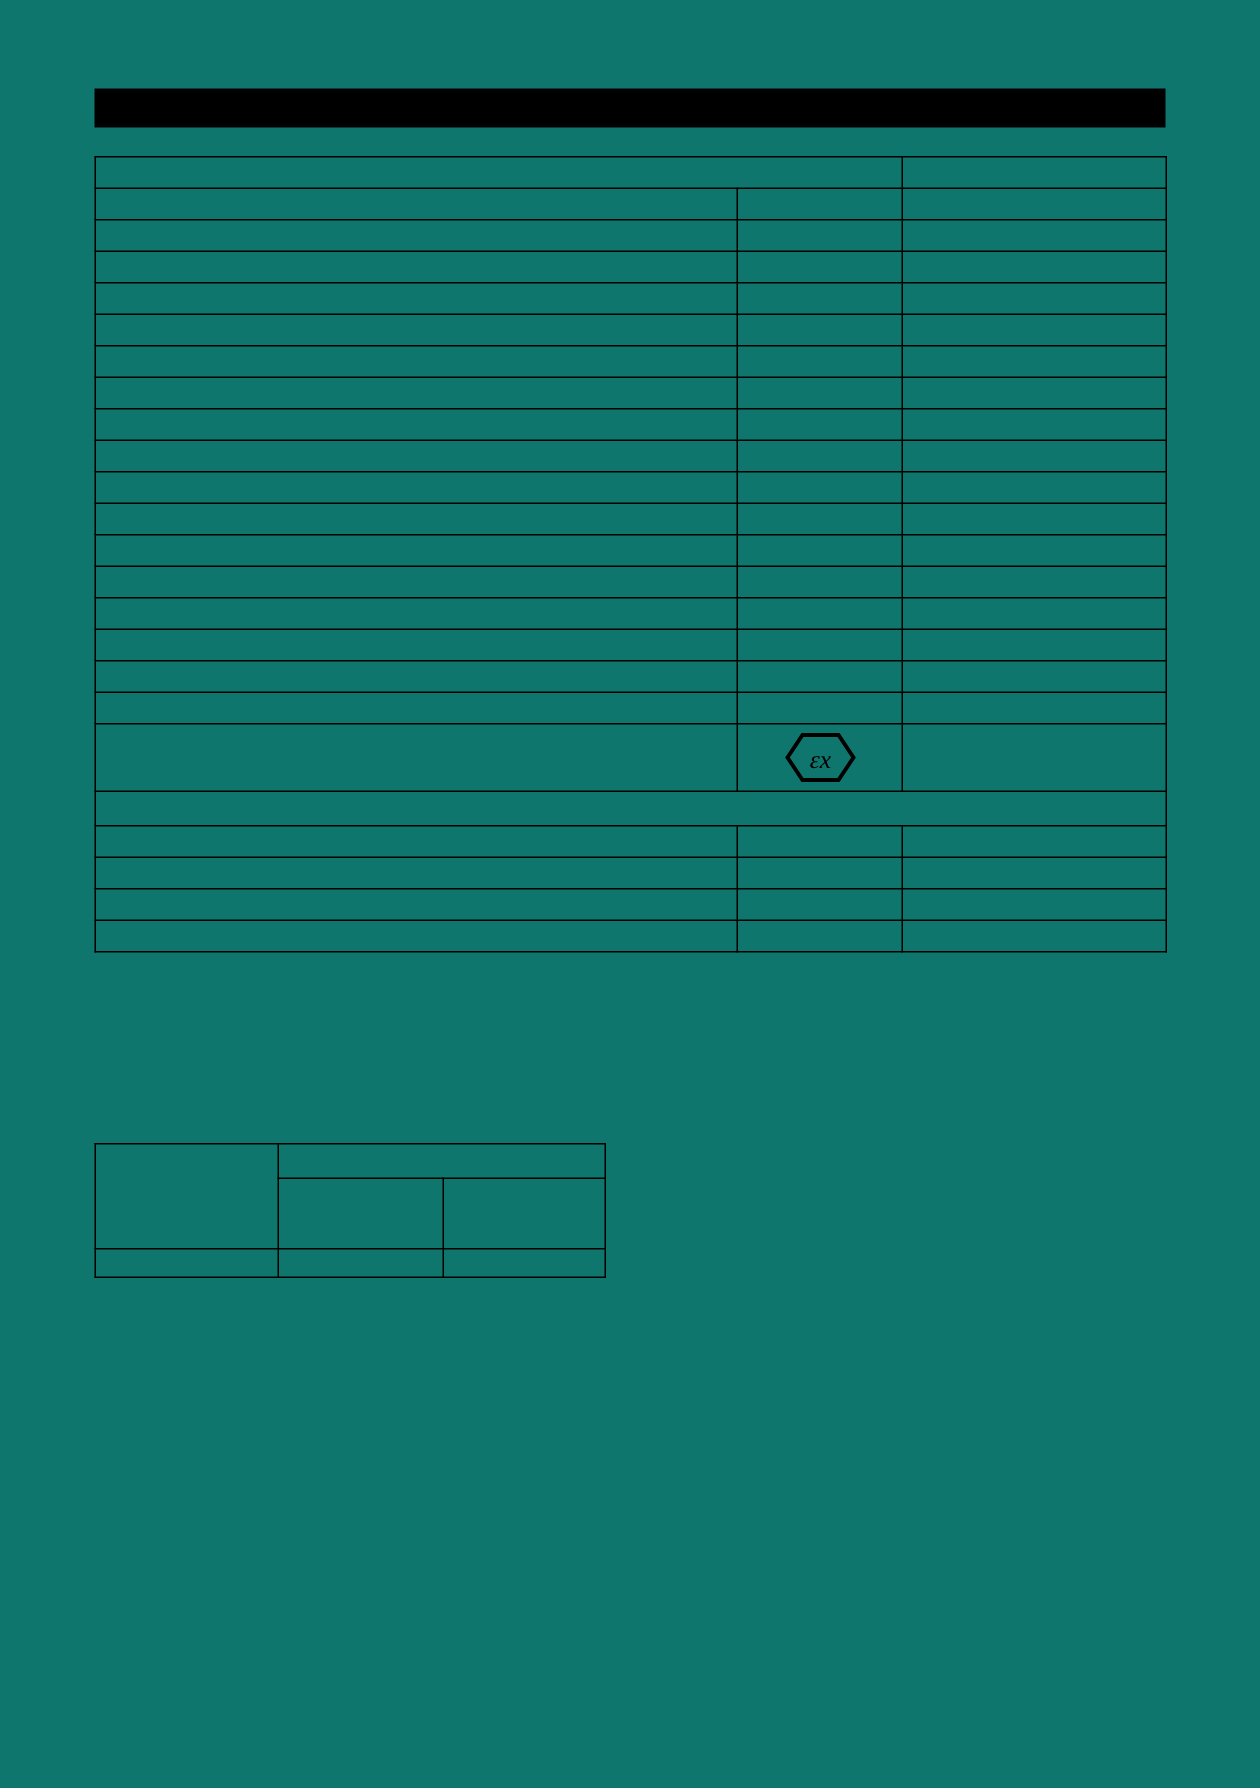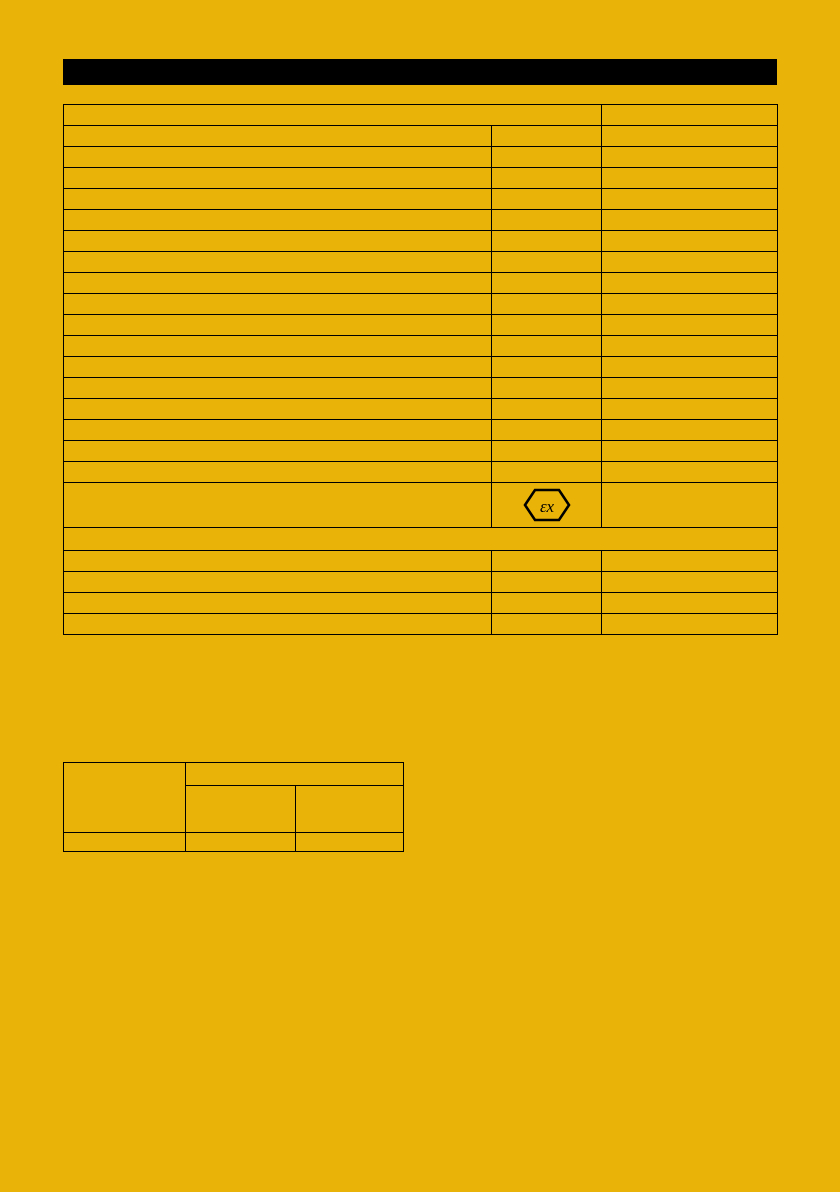--- a/index.html
+++ b/index.html
@@ -14,21 +14,21 @@
     font-family: "Liberation Sans", sans-serif;
     color: #000000;
   }
 
   .page {
     position: absolute;
     left: 0;
     top: 0;
     width: 840px;
     height: 1192px;
-    background: #eab308;
+    background: #0f766e;
   }
 
   
   .header-bar {
     position: absolute;
     left: 63px;
     top: 59px;
     width: 714px;
     height: 26px;
     background: #000000;

